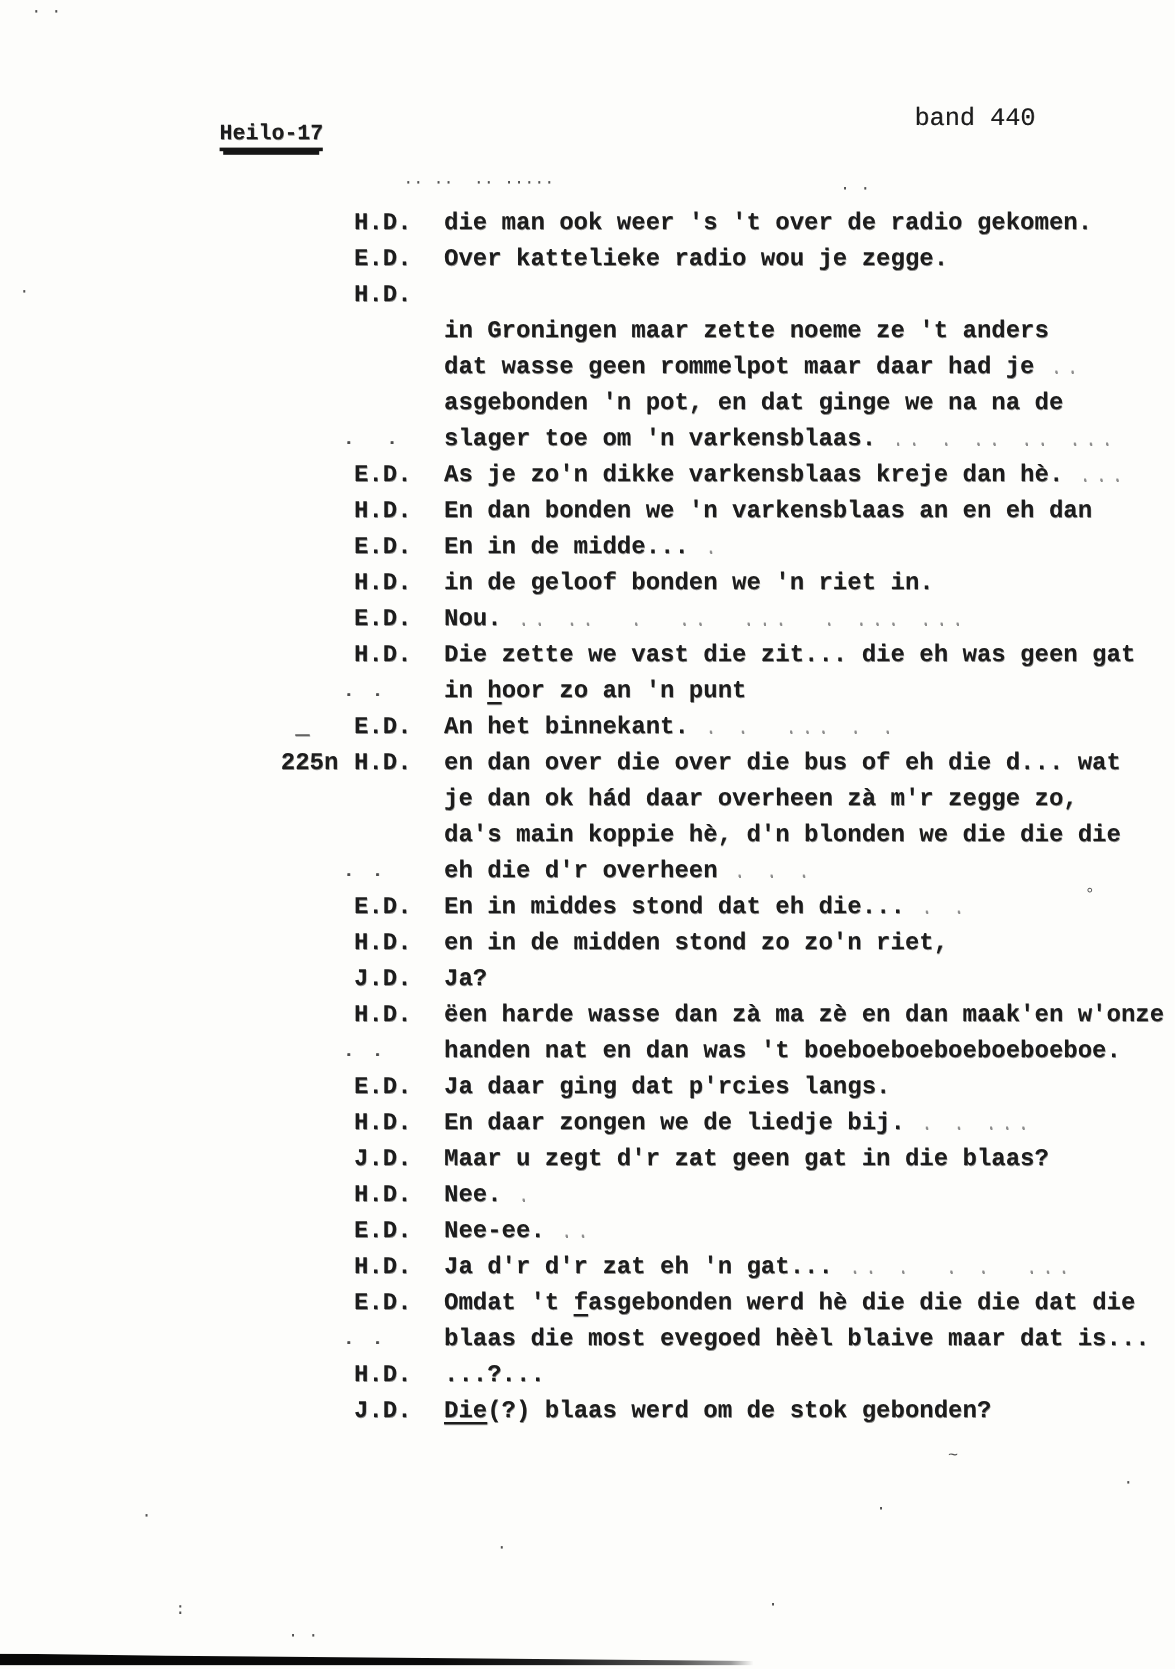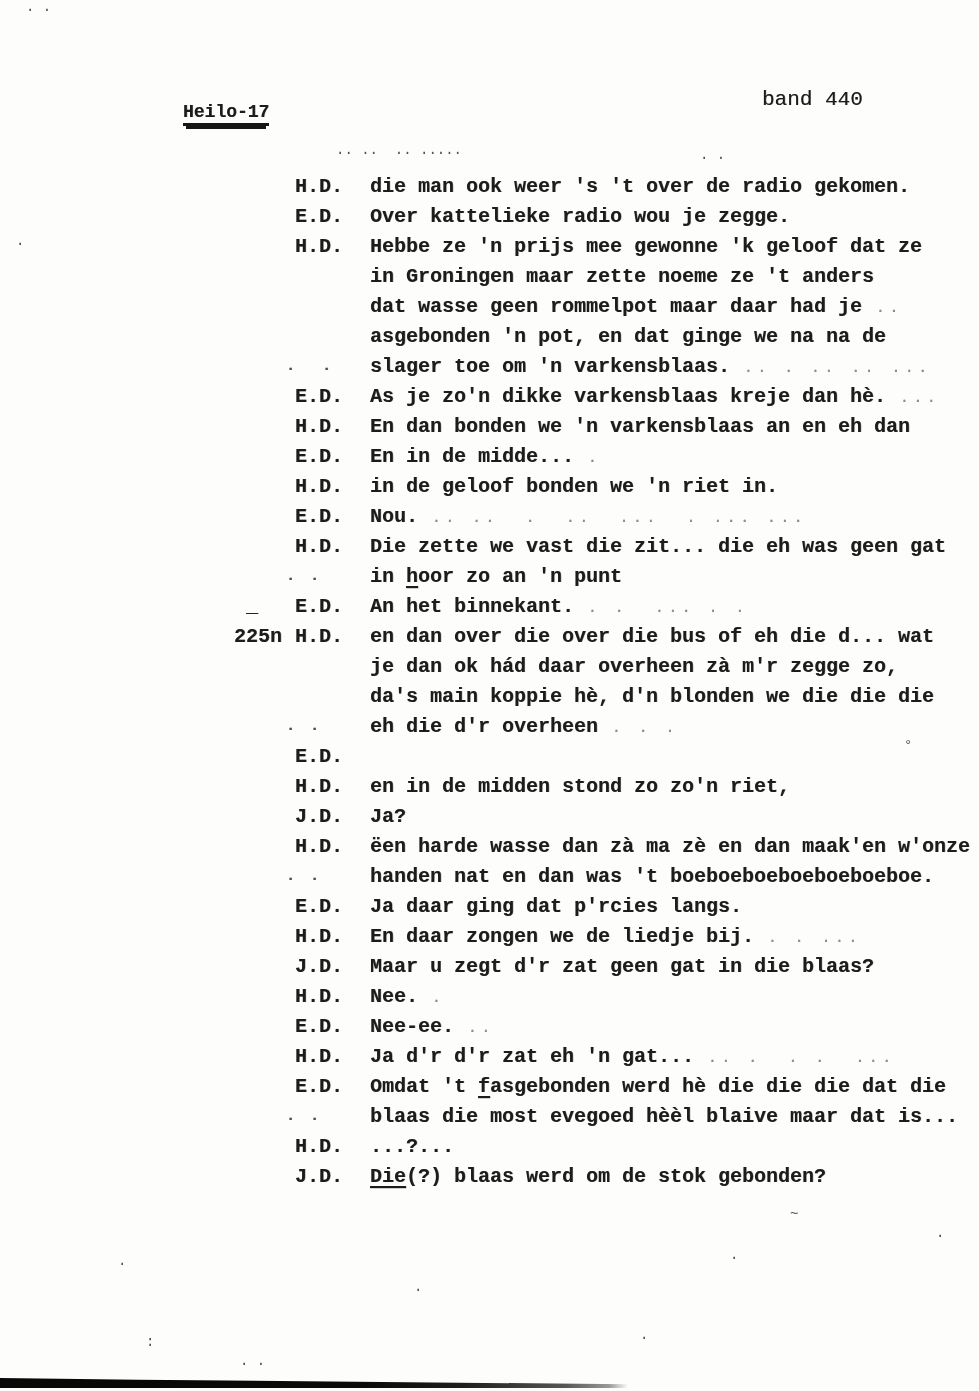--- a/index.html
+++ b/index.html
@@ -48,38 +48,38 @@
 </style>
 </head>
 <body>
 
 <div class="page">
   <span class="doc-id">Heilo-17</span>
   <span class="band">band 440</span>
   <div id="transcript">
       <div class="row"><span class="speaker">H.D.</span><span class="text"><span>die man ook weer 's 't over de radio gekomen.</span></span></div>
       <div class="row"><span class="speaker">E.D.</span><span class="text"><span>Over kattelieke radio wou je zegge.</span></span></div>
-      <div class="row"><span class="speaker">H.D.</span><span class="text"><span>Hebbe ze 'n prijs mee gewonne 'k geloof dat ze</span></span></div>
+      <div class="row"><span class="speaker">H.D.</span></div>
       <div class="row"><span class="text"><span>in Groningen maar zette noeme ze 't anders</span></span></div>
       <div class="row"><span class="text"><span>dat wasse geen rommelpot maar daar had je</span><span class="trail">..</span></span></div>
       <div class="row"><span class="text"><span>asgebonden 'n pot, en dat ginge we na na de</span></span></div>
       <div class="row"><span class="premark">.  .</span><span class="text"><span>slager toe om 'n varkensblaas.</span><span class="trail">.. . .. .. ...</span></span></div>
       <div class="row"><span class="speaker">E.D.</span><span class="text"><span>As je zo'n dikke varkensblaas kreje dan hè.</span><span class="trail">...</span></span></div>
       <div class="row"><span class="speaker">H.D.</span><span class="text"><span>En dan bonden we 'n varkensblaas an en eh dan</span></span></div>
       <div class="row"><span class="speaker">E.D.</span><span class="text"><span>En in de midde...</span><span class="trail">.</span></span></div>
       <div class="row"><span class="speaker">H.D.</span><span class="text"><span>in de geloof bonden we 'n riet in.</span></span></div>
       <div class="row"><span class="speaker">E.D.</span><span class="text"><span>Nou.</span><span class="trail">.. ..  .  ..  ...  . ... ...</span></span></div>
       <div class="row"><span class="speaker">H.D.</span><span class="text"><span>Die zette we vast die zit... die eh was geen gat</span></span></div>
       <div class="row"><span class="premark">. .</span><span class="text"><span>in </span><span class="u">h</span><span>oor zo an 'n punt</span></span></div>
       <div class="row"><span class="margin"> _</span><span class="speaker">E.D.</span><span class="text"><span>An het binnekant.</span><span class="trail">. .  ... . .</span></span></div>
       <div class="row"><span class="margin">225n</span><span class="speaker">H.D.</span><span class="text"><span>en dan over die over die bus of eh die d... wat</span></span></div>
       <div class="row"><span class="text"><span>je dan ok hád daar overheen zà m'r zegge zo,</span></span></div>
       <div class="row"><span class="text"><span>da's main koppie hè, d'n blonden we die die die</span></span></div>
       <div class="row"><span class="premark">. .</span><span class="text"><span>eh die d'r overheen</span><span class="trail">. . .</span></span></div>
-      <div class="row"><span class="speaker">E.D.</span></div>
+      <div class="row"><span class="speaker">E.D.</span><span class="text"><span>En in middes stond dat eh die...</span><span class="trail">. .</span></span></div>
       <div class="row"><span class="speaker">H.D.</span><span class="text"><span>en in de midden stond zo zo'n riet,</span></span></div>
       <div class="row"><span class="speaker">J.D.</span><span class="text"><span>Ja?</span></span></div>
       <div class="row"><span class="speaker">H.D.</span><span class="text"><span>ëen harde wasse dan zà ma zè en dan maak'en w'onze</span></span></div>
       <div class="row"><span class="premark">. .</span><span class="text"><span>handen nat en dan was 't boeboeboeboeboeboeboe.</span></span></div>
       <div class="row"><span class="speaker">E.D.</span><span class="text"><span>Ja daar ging dat p'rcies langs.</span></span></div>
       <div class="row"><span class="speaker">H.D.</span><span class="text"><span>En daar zongen we de liedje bij.</span><span class="trail">. . ...</span></span></div>
       <div class="row"><span class="speaker">J.D.</span><span class="text"><span>Maar u zegt d'r zat geen gat in die blaas?</span></span></div>
       <div class="row"><span class="speaker">H.D.</span><span class="text"><span>Nee.</span><span class="trail">.</span></span></div>
       <div class="row"><span class="speaker">E.D.</span><span class="text"><span>Nee-ee.</span><span class="trail">..</span></span></div>
       <div class="row"><span class="speaker">H.D.</span><span class="text"><span>Ja d'r d'r zat eh 'n gat...</span><span class="trail">.. .  . .  ...</span></span></div>

